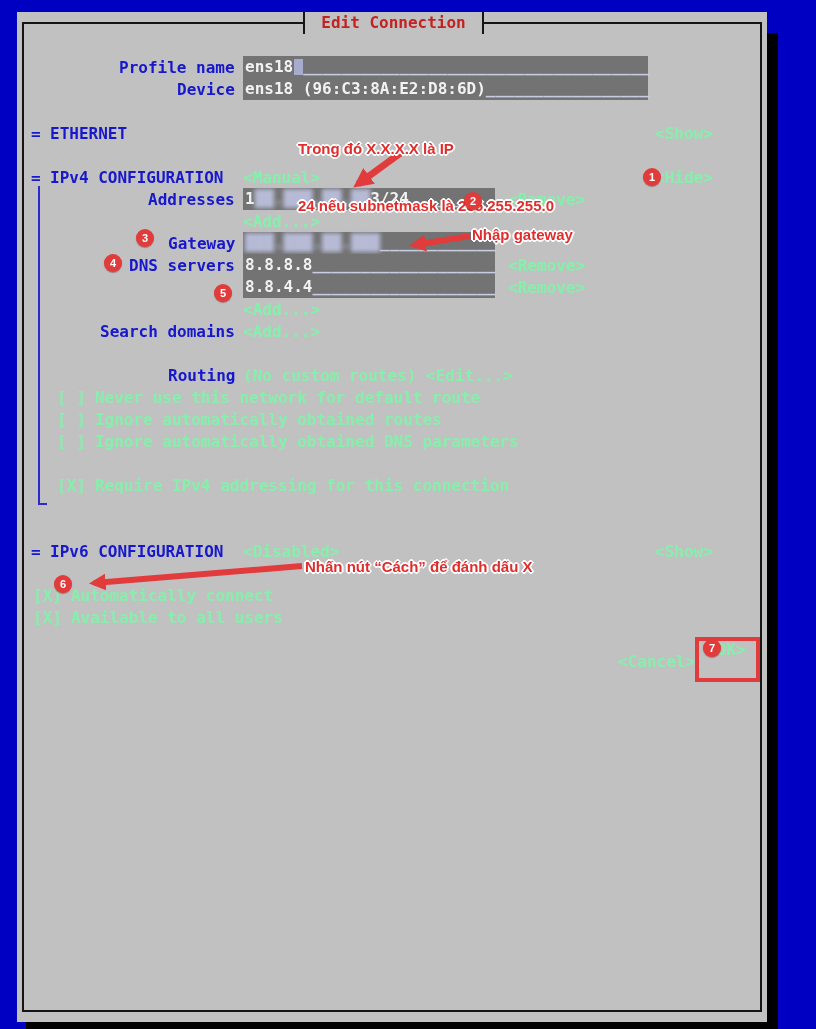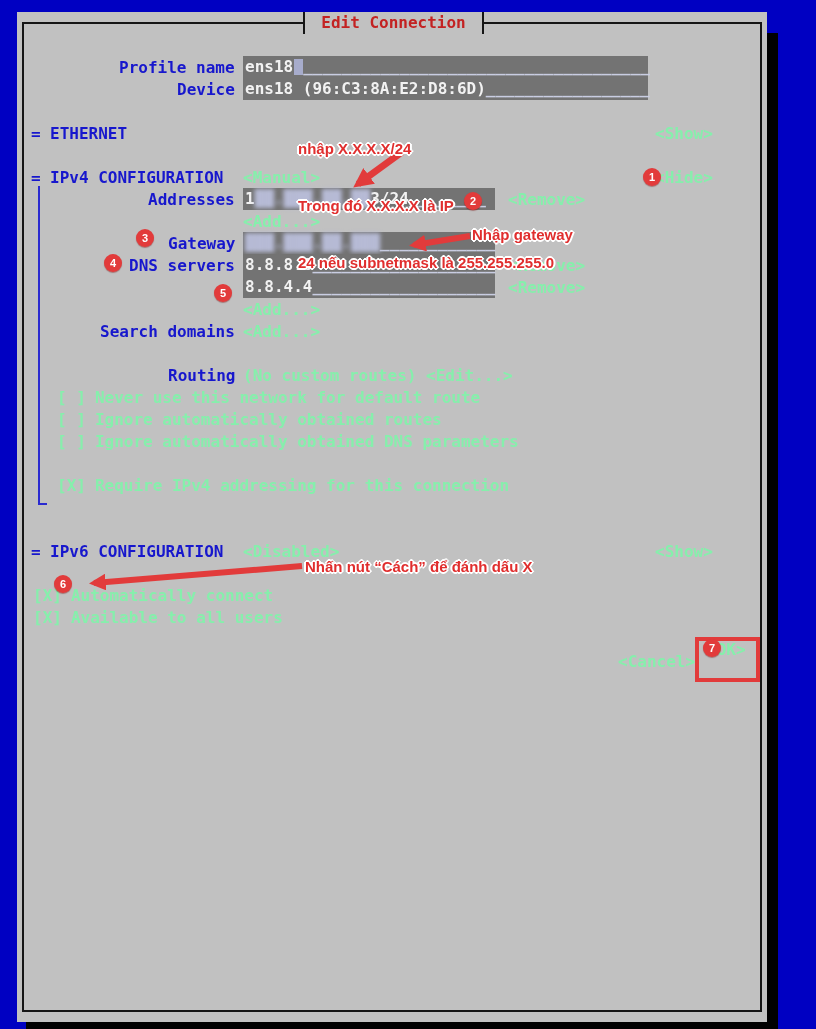--- a/index.html
+++ b/index.html
@@ -91,21 +91,20 @@
     <marker id="ah" viewBox="0 0 10 10" refX="7" refY="5" markerWidth="2.8" markerHeight="2.8" orient="auto">
       <path d="M0,0 L10,5 L0,10 z" fill="#e23b3b"></path>
     </marker>
   </defs>
   <line x1="402" y1="152" x2="358" y2="184" stroke="#e23b3b" stroke-width="7" marker-end="url(#ah)"></line>
   <line x1="470" y1="236" x2="414" y2="245" stroke="#e23b3b" stroke-width="6" marker-end="url(#ah)"></line>
   <line x1="302" y1="566" x2="94" y2="583" stroke="#e23b3b" stroke-width="6" marker-end="url(#ah)"></line>
 </svg>
 
 <div class="note" style="left:298px;top:101px">
-  <div>nhập X.X.X.X/24</div>
   <div>Trong đó X.X.X.X là IP</div>
   <div>24 nếu subnetmask là 255.255.255.0</div>
 </div>
 <div class="note" style="left:472px;top:225px">Nhập gateway</div>
 <div class="note" style="left:305px;top:557px">Nhấn nút “Cách” để đánh dấu X</div>
 
 <div class="step" style="left:643px;top:168px">1</div>
 <div class="step" style="left:464px;top:192px">2</div>
 <div class="step" style="left:136px;top:229px">3</div>
 <div class="step" style="left:104px;top:254px">4</div>

